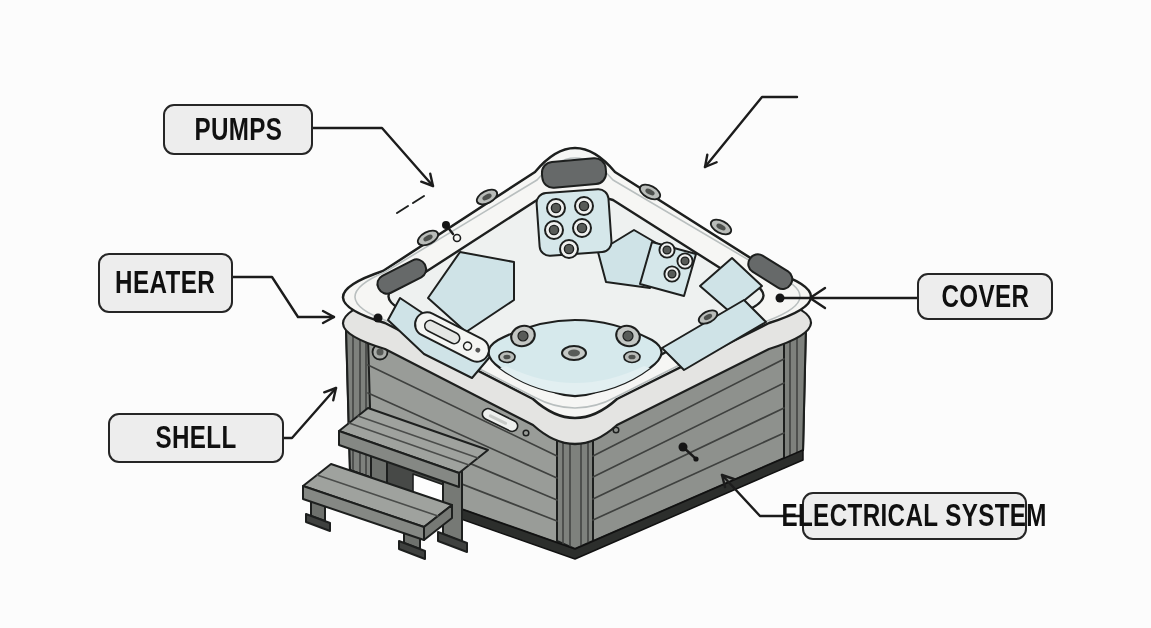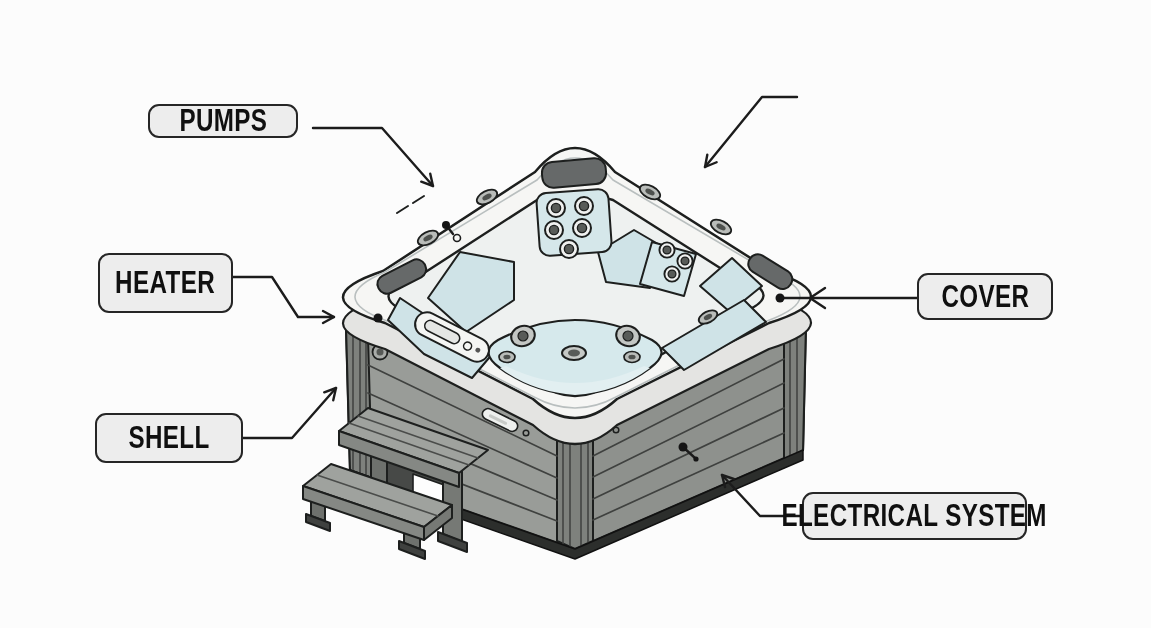--- a/index.html
+++ b/index.html
@@ -211,28 +211,28 @@
     </g>
     <g fill="#151515">
       <circle cx="378" cy="318" r="4.5"></circle>
       <circle cx="780" cy="298" r="4.5"></circle>
       <circle cx="446" cy="225" r="4"></circle>
       <circle cx="683" cy="447" r="4.5"></circle>
       <circle cx="696" cy="459" r="2.6"></circle>
     </g>
   </svg>
 
-  <div class="label" style="left:148px;top:104px;width:150px;height:34px;">
+  <div class="label" style="left:163px;top:104px;width:150px;height:51px;">
     <span>PUMPS</span>
   </div>
   <div class="label" style="left:98px;top:253px;width:135px;height:60px;">
     <span>HEATER</span>
   </div>
   <div class="label" style="left:917px;top:273px;width:136px;height:47px;">
     <span>COVER</span>
   </div>
-  <div class="label" style="left:95px;top:413px;width:148px;height:50px;">
+  <div class="label" style="left:108px;top:413px;width:176px;height:50px;">
     <span>SHELL</span>
   </div>
   <div class="label" style="left:802px;top:492px;width:225px;height:48px;">
     <span>ELECTRICAL SYSTEM</span>
   </div>
 </div>
 
 </body></html>

